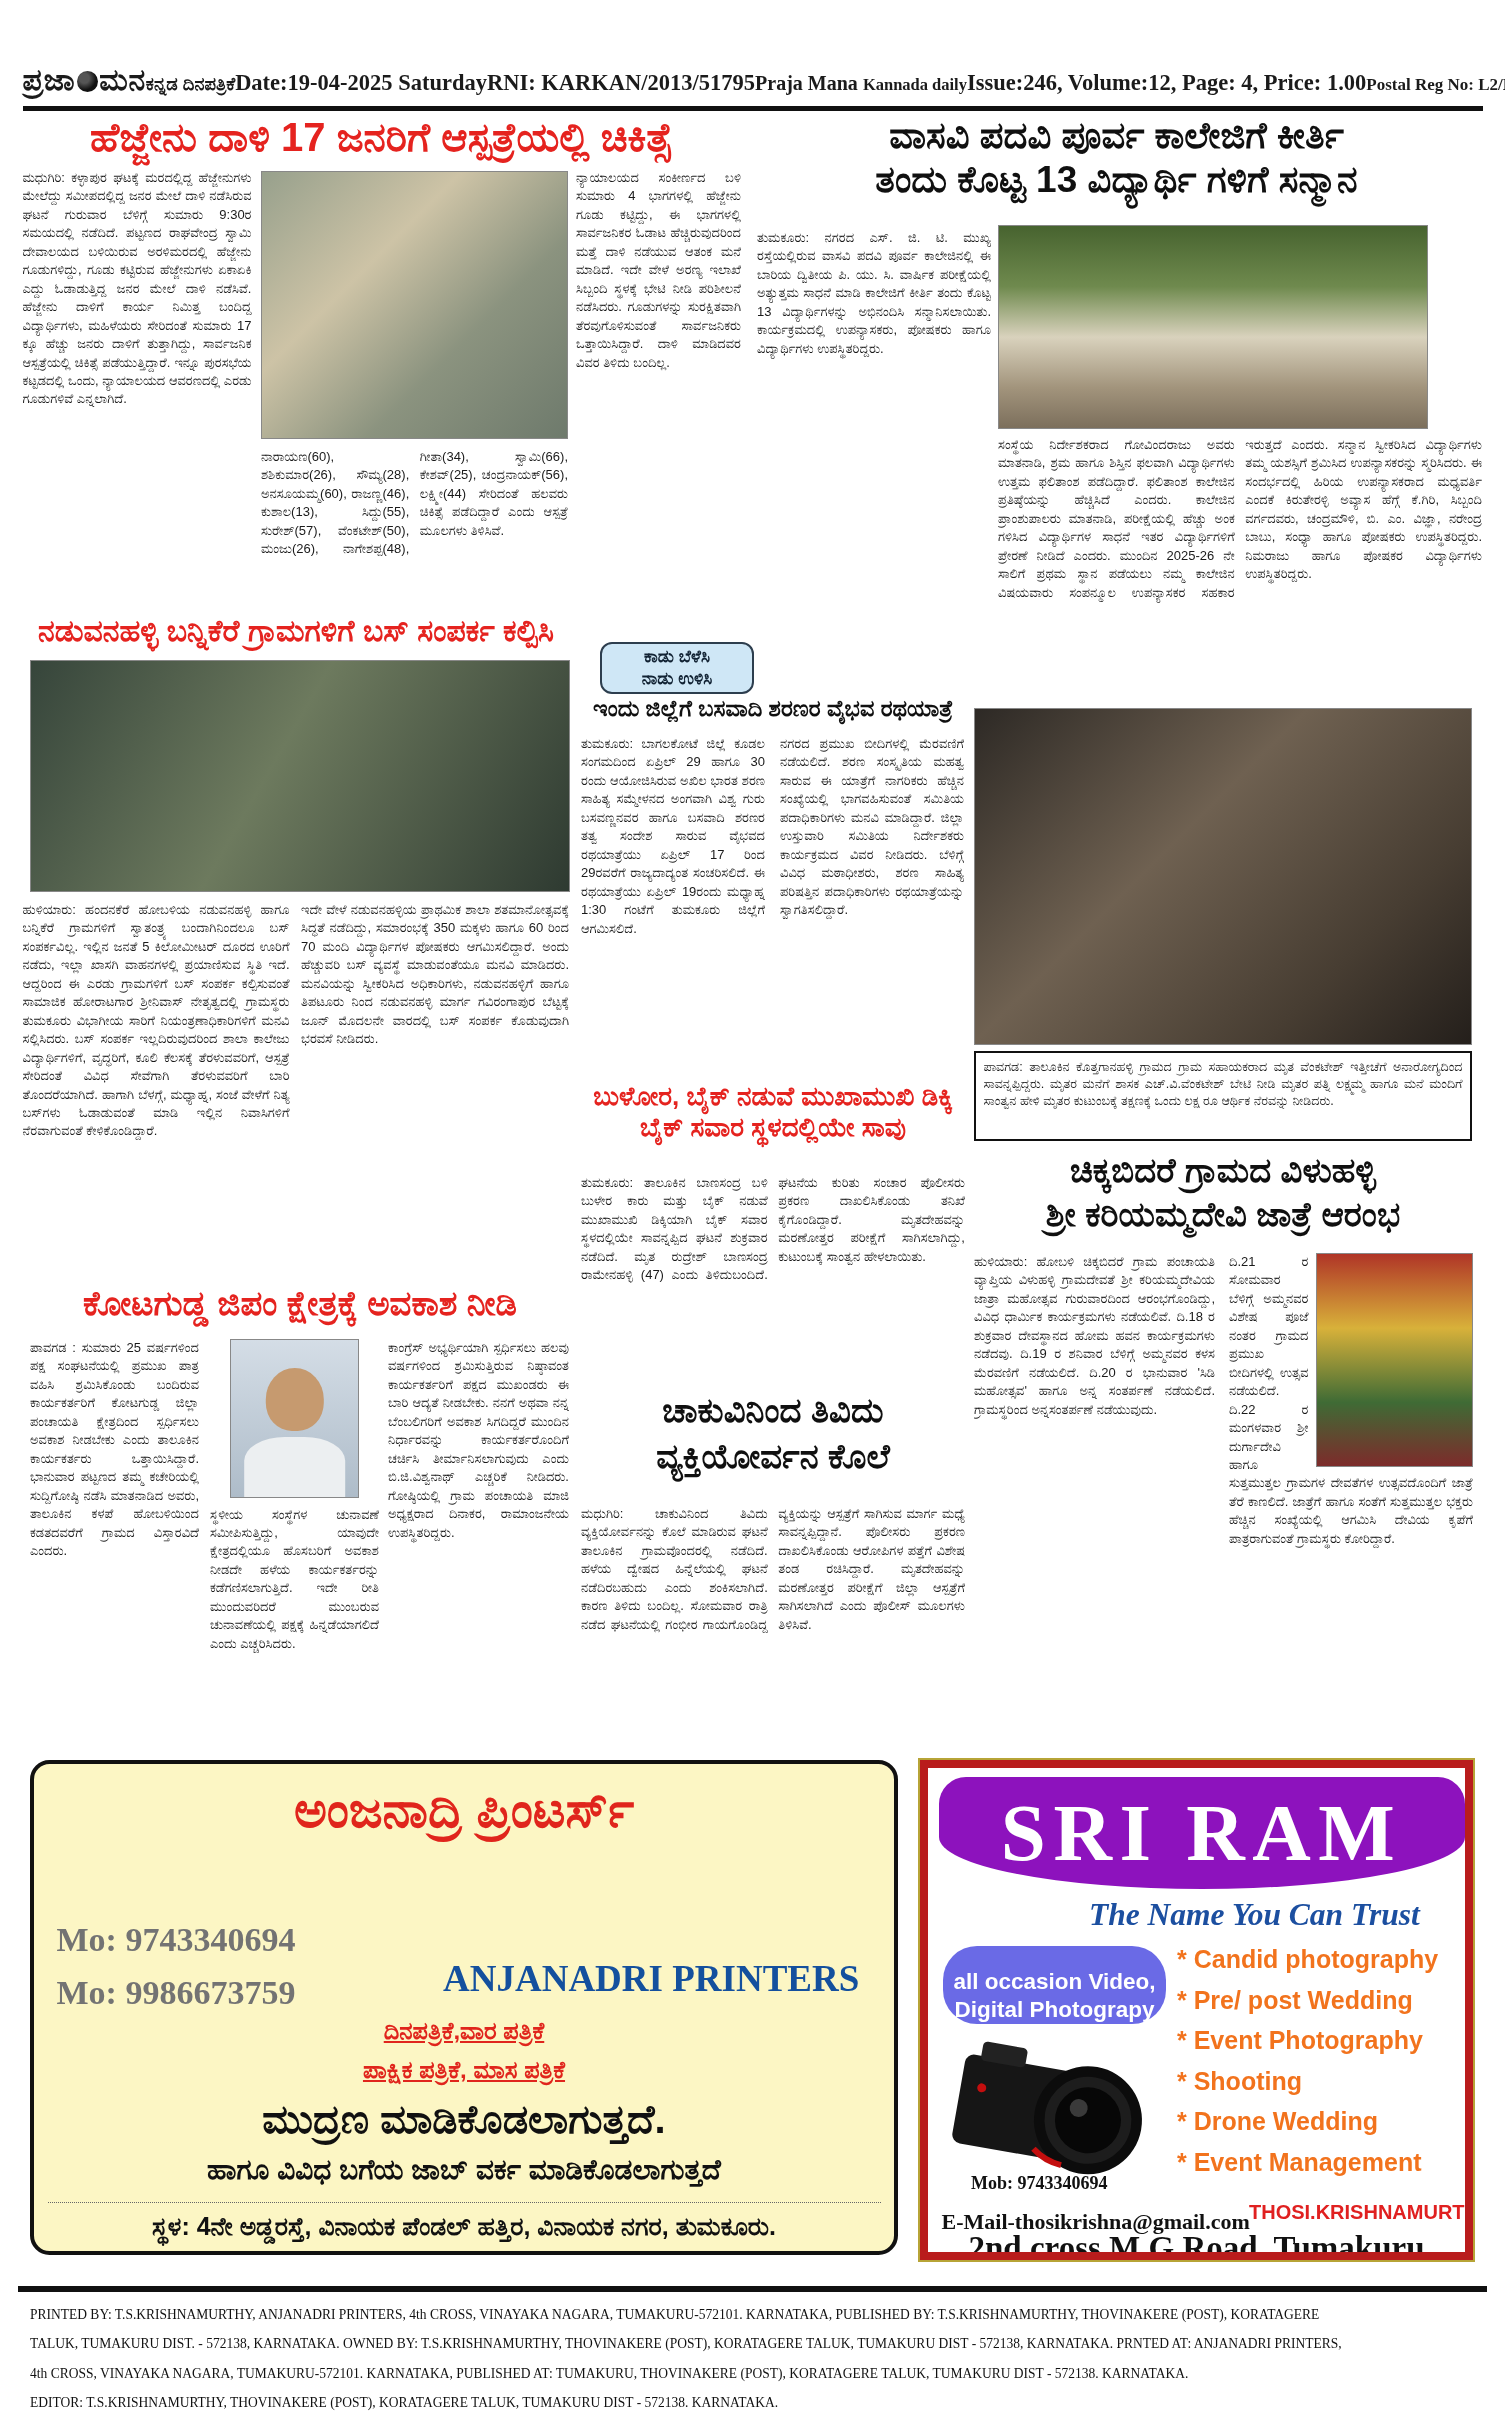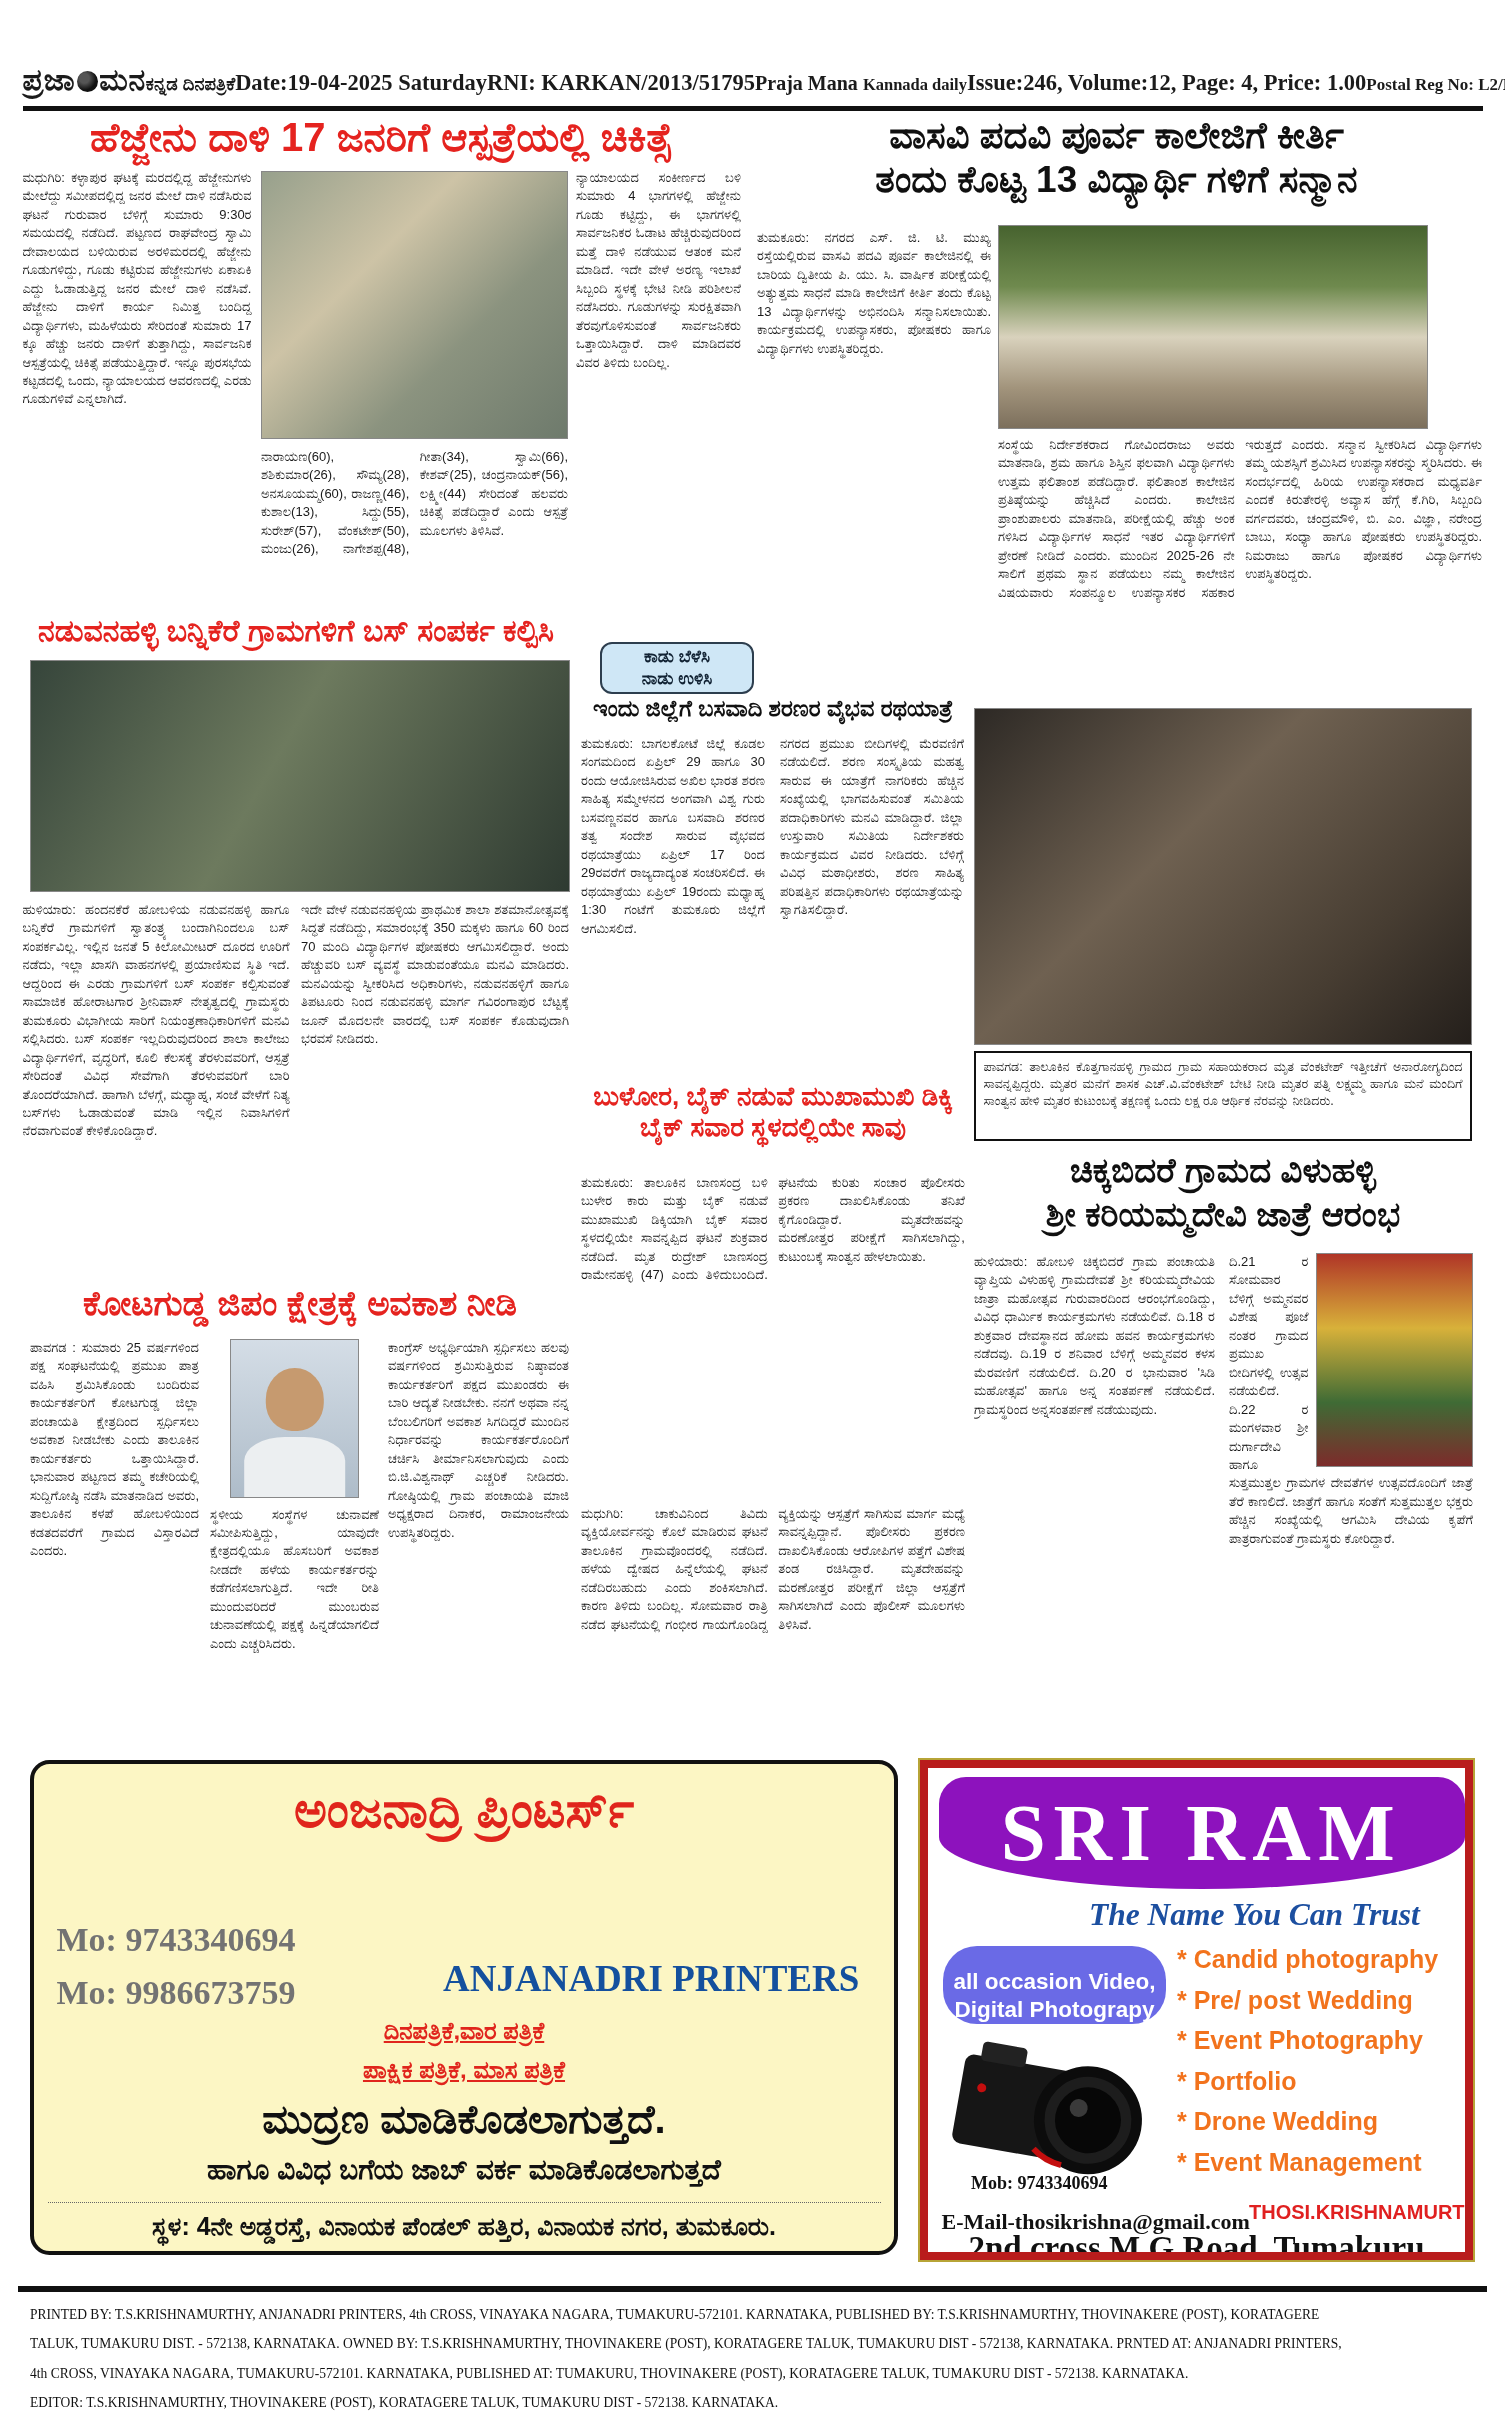--- a/index.html
+++ b/index.html
@@ -136,20 +136,24 @@
   <div class="abs hl hl-black" style="left:581px;top:696px;width:384px;font-size:22.5px;">ಇಂದು ಜಿಲ್ಲೆಗೆ ಬಸವಾದಿ ಶರಣರ ವೈಭವ ರಥಯಾತ್ರೆ</div>
   <div class="abs bt" style="left:581px;top:735px;width:184px;height:336px;">ತುಮಕೂರು: ಬಾಗಲಕೋಟೆ ಜಿಲ್ಲೆ ಕೂಡಲ ಸಂಗಮದಿಂದ ಏಪ್ರಿಲ್ 29 ಹಾಗೂ 30 ರಂದು ಆಯೋಜಿಸಿರುವ ಅಖಿಲ ಭಾರತ ಶರಣ ಸಾಹಿತ್ಯ ಸಮ್ಮೇಳನದ ಅಂಗವಾಗಿ ವಿಶ್ವ ಗುರು ಬಸವಣ್ಣನವರ ಹಾಗೂ ಬಸವಾದಿ ಶರಣರ ತತ್ವ ಸಂದೇಶ ಸಾರುವ ವೈಭವದ ರಥಯಾತ್ರೆಯು ಏಪ್ರಿಲ್ 17 ರಿಂದ 29ರವರೆಗೆ ರಾಜ್ಯದಾದ್ಯಂತ ಸಂಚರಿಸಲಿದೆ. ಈ ರಥಯಾತ್ರೆಯು ಏಪ್ರಿಲ್ 19ರಂದು ಮಧ್ಯಾಹ್ನ 1:30 ಗಂಟೆಗೆ ತುಮಕೂರು ಜಿಲ್ಲೆಗೆ ಆಗಮಿಸಲಿದೆ.</div>
   <div class="abs bt" style="left:780px;top:735px;width:184px;height:336px;">ನಗರದ ಪ್ರಮುಖ ಬೀದಿಗಳಲ್ಲಿ ಮೆರವಣಿಗೆ ನಡೆಯಲಿದೆ. ಶರಣ ಸಂಸ್ಕೃತಿಯ ಮಹತ್ವ ಸಾರುವ ಈ ಯಾತ್ರೆಗೆ ನಾಗರಿಕರು ಹೆಚ್ಚಿನ ಸಂಖ್ಯೆಯಲ್ಲಿ ಭಾಗವಹಿಸುವಂತೆ ಸಮಿತಿಯ ಪದಾಧಿಕಾರಿಗಳು ಮನವಿ ಮಾಡಿದ್ದಾರೆ. ಜಿಲ್ಲಾ ಉಸ್ತುವಾರಿ ಸಮಿತಿಯ ನಿರ್ದೇಶಕರು ಕಾರ್ಯಕ್ರಮದ ವಿವರ ನೀಡಿದರು. ಬೆಳಿಗ್ಗೆ ವಿವಿಧ ಮಠಾಧೀಶರು, ಶರಣ ಸಾಹಿತ್ಯ ಪರಿಷತ್ತಿನ ಪದಾಧಿಕಾರಿಗಳು ರಥಯಾತ್ರೆಯನ್ನು ಸ್ವಾಗತಿಸಲಿದ್ದಾರೆ.</div>
 
   <div class="abs hl hl-red" style="left:581px;top:1081px;width:384px;font-size:26px;">
     <div>ಬುಳೋರ, ಬೈಕ್ ನಡುವೆ ಮುಖಾಮುಖಿ ಡಿಕ್ಕಿ</div>
     <div>ಬೈಕ್ ಸವಾರ ಸ್ಥಳದಲ್ಲಿಯೇ ಸಾವು</div>
   </div>
   <div class="abs bt cols2" style="left:581px;top:1174px;width:384px;height:201px;">ತುಮಕೂರು: ತಾಲೂಕಿನ ಬಾಣಸಂದ್ರ ಬಳಿ ಬುಳೇರ ಕಾರು ಮತ್ತು ಬೈಕ್ ನಡುವೆ ಮುಖಾಮುಖಿ ಡಿಕ್ಕಿಯಾಗಿ ಬೈಕ್ ಸವಾರ ಸ್ಥಳದಲ್ಲಿಯೇ ಸಾವನ್ನಪ್ಪಿದ ಘಟನೆ ಶುಕ್ರವಾರ ನಡೆದಿದೆ. ಮೃತ ರುದ್ರೇಶ್ ಬಾಣಸಂದ್ರ ರಾಮೇನಹಳ್ಳಿ (47) ಎಂದು ತಿಳಿದುಬಂದಿದೆ. ಘಟನೆಯ ಕುರಿತು ಸಂಚಾರ ಪೊಲೀಸರು ಪ್ರಕರಣ ದಾಖಲಿಸಿಕೊಂಡು ತನಿಖೆ ಕೈಗೊಂಡಿದ್ದಾರೆ. ಮೃತದೇಹವನ್ನು ಮರಣೋತ್ತರ ಪರೀಕ್ಷೆಗೆ ಸಾಗಿಸಲಾಗಿದ್ದು, ಕುಟುಂಬಕ್ಕೆ ಸಾಂತ್ವನ ಹೇಳಲಾಯಿತು.</div>
 
+  <div class="abs hl hl-black" style="left:581px;top:1388px;width:384px;font-size:34px;line-height:1.35;">
+    <div>ಚಾಕುವಿನಿಂದ ತಿವಿದು</div>
+    <div>ವ್ಯಕ್ತಿಯೋರ್ವನ ಕೊಲೆ</div>
+  </div>
   <div class="abs bt cols2" style="left:581px;top:1505px;width:384px;height:238px;">ಮಧುಗಿರಿ: ಚಾಕುವಿನಿಂದ ತಿವಿದು ವ್ಯಕ್ತಿಯೋರ್ವನನ್ನು ಕೊಲೆ ಮಾಡಿರುವ ಘಟನೆ ತಾಲೂಕಿನ ಗ್ರಾಮವೊಂದರಲ್ಲಿ ನಡೆದಿದೆ. ಹಳೆಯ ದ್ವೇಷದ ಹಿನ್ನೆಲೆಯಲ್ಲಿ ಘಟನೆ ನಡೆದಿರಬಹುದು ಎಂದು ಶಂಕಿಸಲಾಗಿದೆ. ಕಾರಣ ತಿಳಿದು ಬಂದಿಲ್ಲ. ಸೋಮವಾರ ರಾತ್ರಿ ನಡೆದ ಘಟನೆಯಲ್ಲಿ ಗಂಭೀರ ಗಾಯಗೊಂಡಿದ್ದ ವ್ಯಕ್ತಿಯನ್ನು ಆಸ್ಪತ್ರೆಗೆ ಸಾಗಿಸುವ ಮಾರ್ಗ ಮಧ್ಯೆ ಸಾವನ್ನಪ್ಪಿದ್ದಾನೆ. ಪೊಲೀಸರು ಪ್ರಕರಣ ದಾಖಲಿಸಿಕೊಂಡು ಆರೋಪಿಗಳ ಪತ್ತೆಗೆ ವಿಶೇಷ ತಂಡ ರಚಿಸಿದ್ದಾರೆ. ಮೃತದೇಹವನ್ನು ಮರಣೋತ್ತರ ಪರೀಕ್ಷೆಗೆ ಜಿಲ್ಲಾ ಆಸ್ಪತ್ರೆಗೆ ಸಾಗಿಸಲಾಗಿದೆ ಎಂದು ಪೊಲೀಸ್ ಮೂಲಗಳು ತಿಳಿಸಿವೆ.</div>
 
   <div class="abs photo ph-money" style="left:974px;top:708px;width:498px;height:337px;"></div>
   <div class="abs caption-box" style="left:974px;top:1051px;width:498px;height:90px;">ಪಾವಗಡ: ತಾಲೂಕಿನ ಕೊತ್ತಗಾನಹಳ್ಳಿ ಗ್ರಾಮದ ಗ್ರಾಮ ಸಹಾಯಕರಾದ ಮೃತ ವೆಂಕಟೇಶ್ ಇತ್ತೀಚೆಗೆ ಅನಾರೋಗ್ಯದಿಂದ ಸಾವನ್ನಪ್ಪಿದ್ದರು. ಮೃತರ ಮನೆಗೆ ಶಾಸಕ ಎಚ್.ವಿ.ವೆಂಕಟೇಶ್ ಬೇಟಿ ನೀಡಿ ಮೃತರ ಪತ್ನಿ ಲಕ್ಷ್ಮಮ್ಮ ಹಾಗೂ ಮನೆ ಮಂದಿಗೆ ಸಾಂತ್ವನ ಹೇಳಿ ಮೃತರ ಕುಟುಂಬಕ್ಕೆ ತಕ್ಷಣಕ್ಕೆ ಒಂದು ಲಕ್ಷ ರೂ ಆರ್ಥಿಕ ನೆರವನ್ನು ನೀಡಿದರು.</div>
 
   <div class="abs hl hl-black" style="left:974px;top:1148px;width:498px;font-size:34px;line-height:1.3;">
     <div>ಚಿಕ್ಕಬಿದರೆ ಗ್ರಾಮದ ವಿಳುಹಳ್ಳಿ</div>
     <div>ಶ್ರೀ ಕರಿಯಮ್ಮದೇವಿ ಜಾತ್ರೆ ಆರಂಭ</div>
   </div>
   <div class="abs bt" style="left:974px;top:1253px;width:241px;height:492px;">ಹುಳಿಯಾರು: ಹೋಬಳಿ ಚಿಕ್ಕಬಿದರೆ ಗ್ರಾಮ ಪಂಚಾಯತಿ ವ್ಯಾಪ್ತಿಯ ವಿಳುಹಳ್ಳಿ ಗ್ರಾಮದೇವತೆ ಶ್ರೀ ಕರಿಯಮ್ಮದೇವಿಯ ಜಾತ್ರಾ ಮಹೋತ್ಸವ ಗುರುವಾರದಿಂದ ಆರಂಭಗೊಂಡಿದ್ದು, ವಿವಿಧ ಧಾರ್ಮಿಕ ಕಾರ್ಯಕ್ರಮಗಳು ನಡೆಯಲಿವೆ. ದಿ.18 ರ ಶುಕ್ರವಾರ ದೇವಸ್ಥಾನದ ಹೋಮ ಹವನ ಕಾರ್ಯಕ್ರಮಗಳು ನಡೆದವು. ದಿ.19 ರ ಶನಿವಾರ ಬೆಳಿಗ್ಗೆ ಅಮ್ಮನವರ ಕಳಸ ಮೆರವಣಿಗೆ ನಡೆಯಲಿದೆ. ದಿ.20 ರ ಭಾನುವಾರ 'ಸಿಡಿ ಮಹೋತ್ಸವ' ಹಾಗೂ ಅನ್ನ ಸಂತರ್ಪಣೆ ನಡೆಯಲಿದೆ. ಗ್ರಾಮಸ್ಥರಿಂದ ಅನ್ನಸಂತರ್ಪಣೆ ನಡೆಯುವುದು.</div>
@@ -187,21 +191,21 @@
     </div>
     <div class="rad-tagline">The Name You Can Trust</div>
     <div class="rad-pill">
       <span>all occasion Video,</span>
       <span>Digital Photograpy</span>
     </div>
     <div class="rad-services">
       <div>* Candid photography</div>
       <div>* Pre/ post Wedding</div>
       <div>* Event Photography</div>
-      <div>* Portfolio</div>
+      <div>* Shooting</div>
       <div>* Drone Wedding</div>
       <div>* Event Management</div>
     </div>
     <svg class="cam" viewBox="0 0 300 208">
       <g transform="rotate(10 150 104)">
         <rect x="20" y="50" width="150" height="120" rx="12" fill="#161616"></rect>
         <rect x="40" y="30" width="60" height="26" rx="6" fill="#222"></rect>
         <circle cx="195" cy="110" r="72" fill="#0c0c0c"></circle>
         <circle cx="195" cy="110" r="58" fill="#1d1d1d"></circle>
         <circle cx="195" cy="110" r="44" fill="#070707"></circle>

